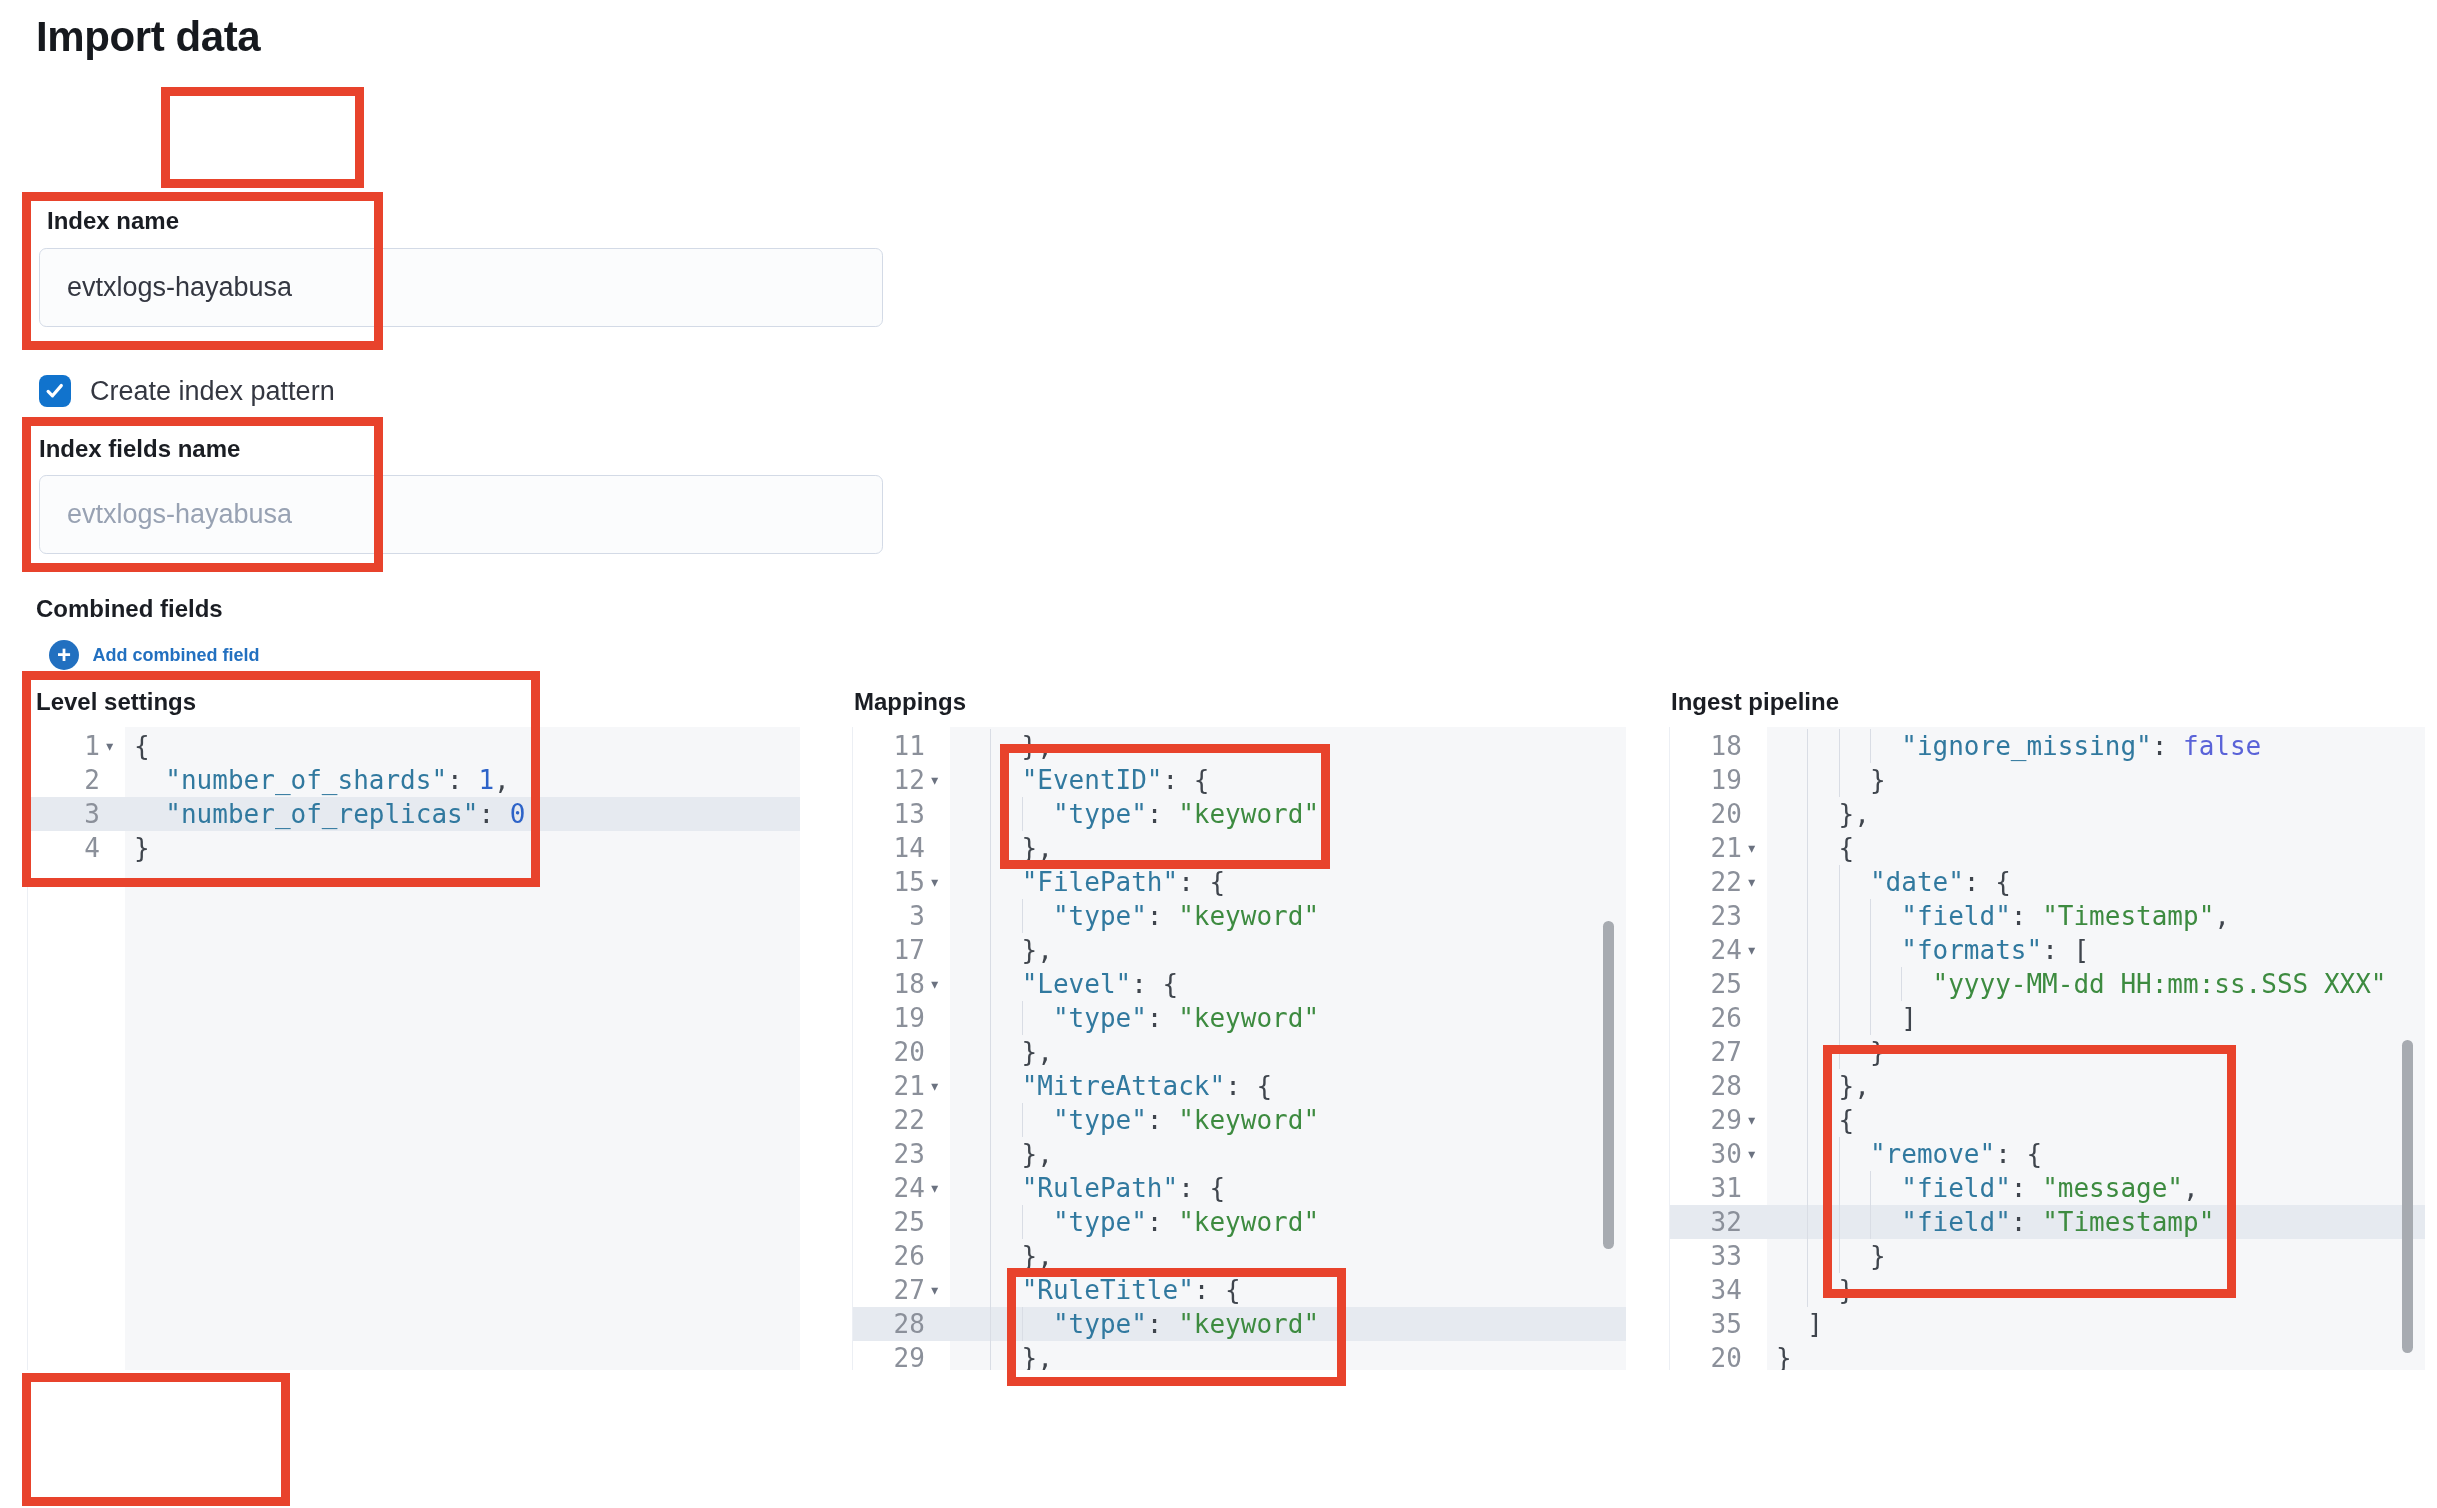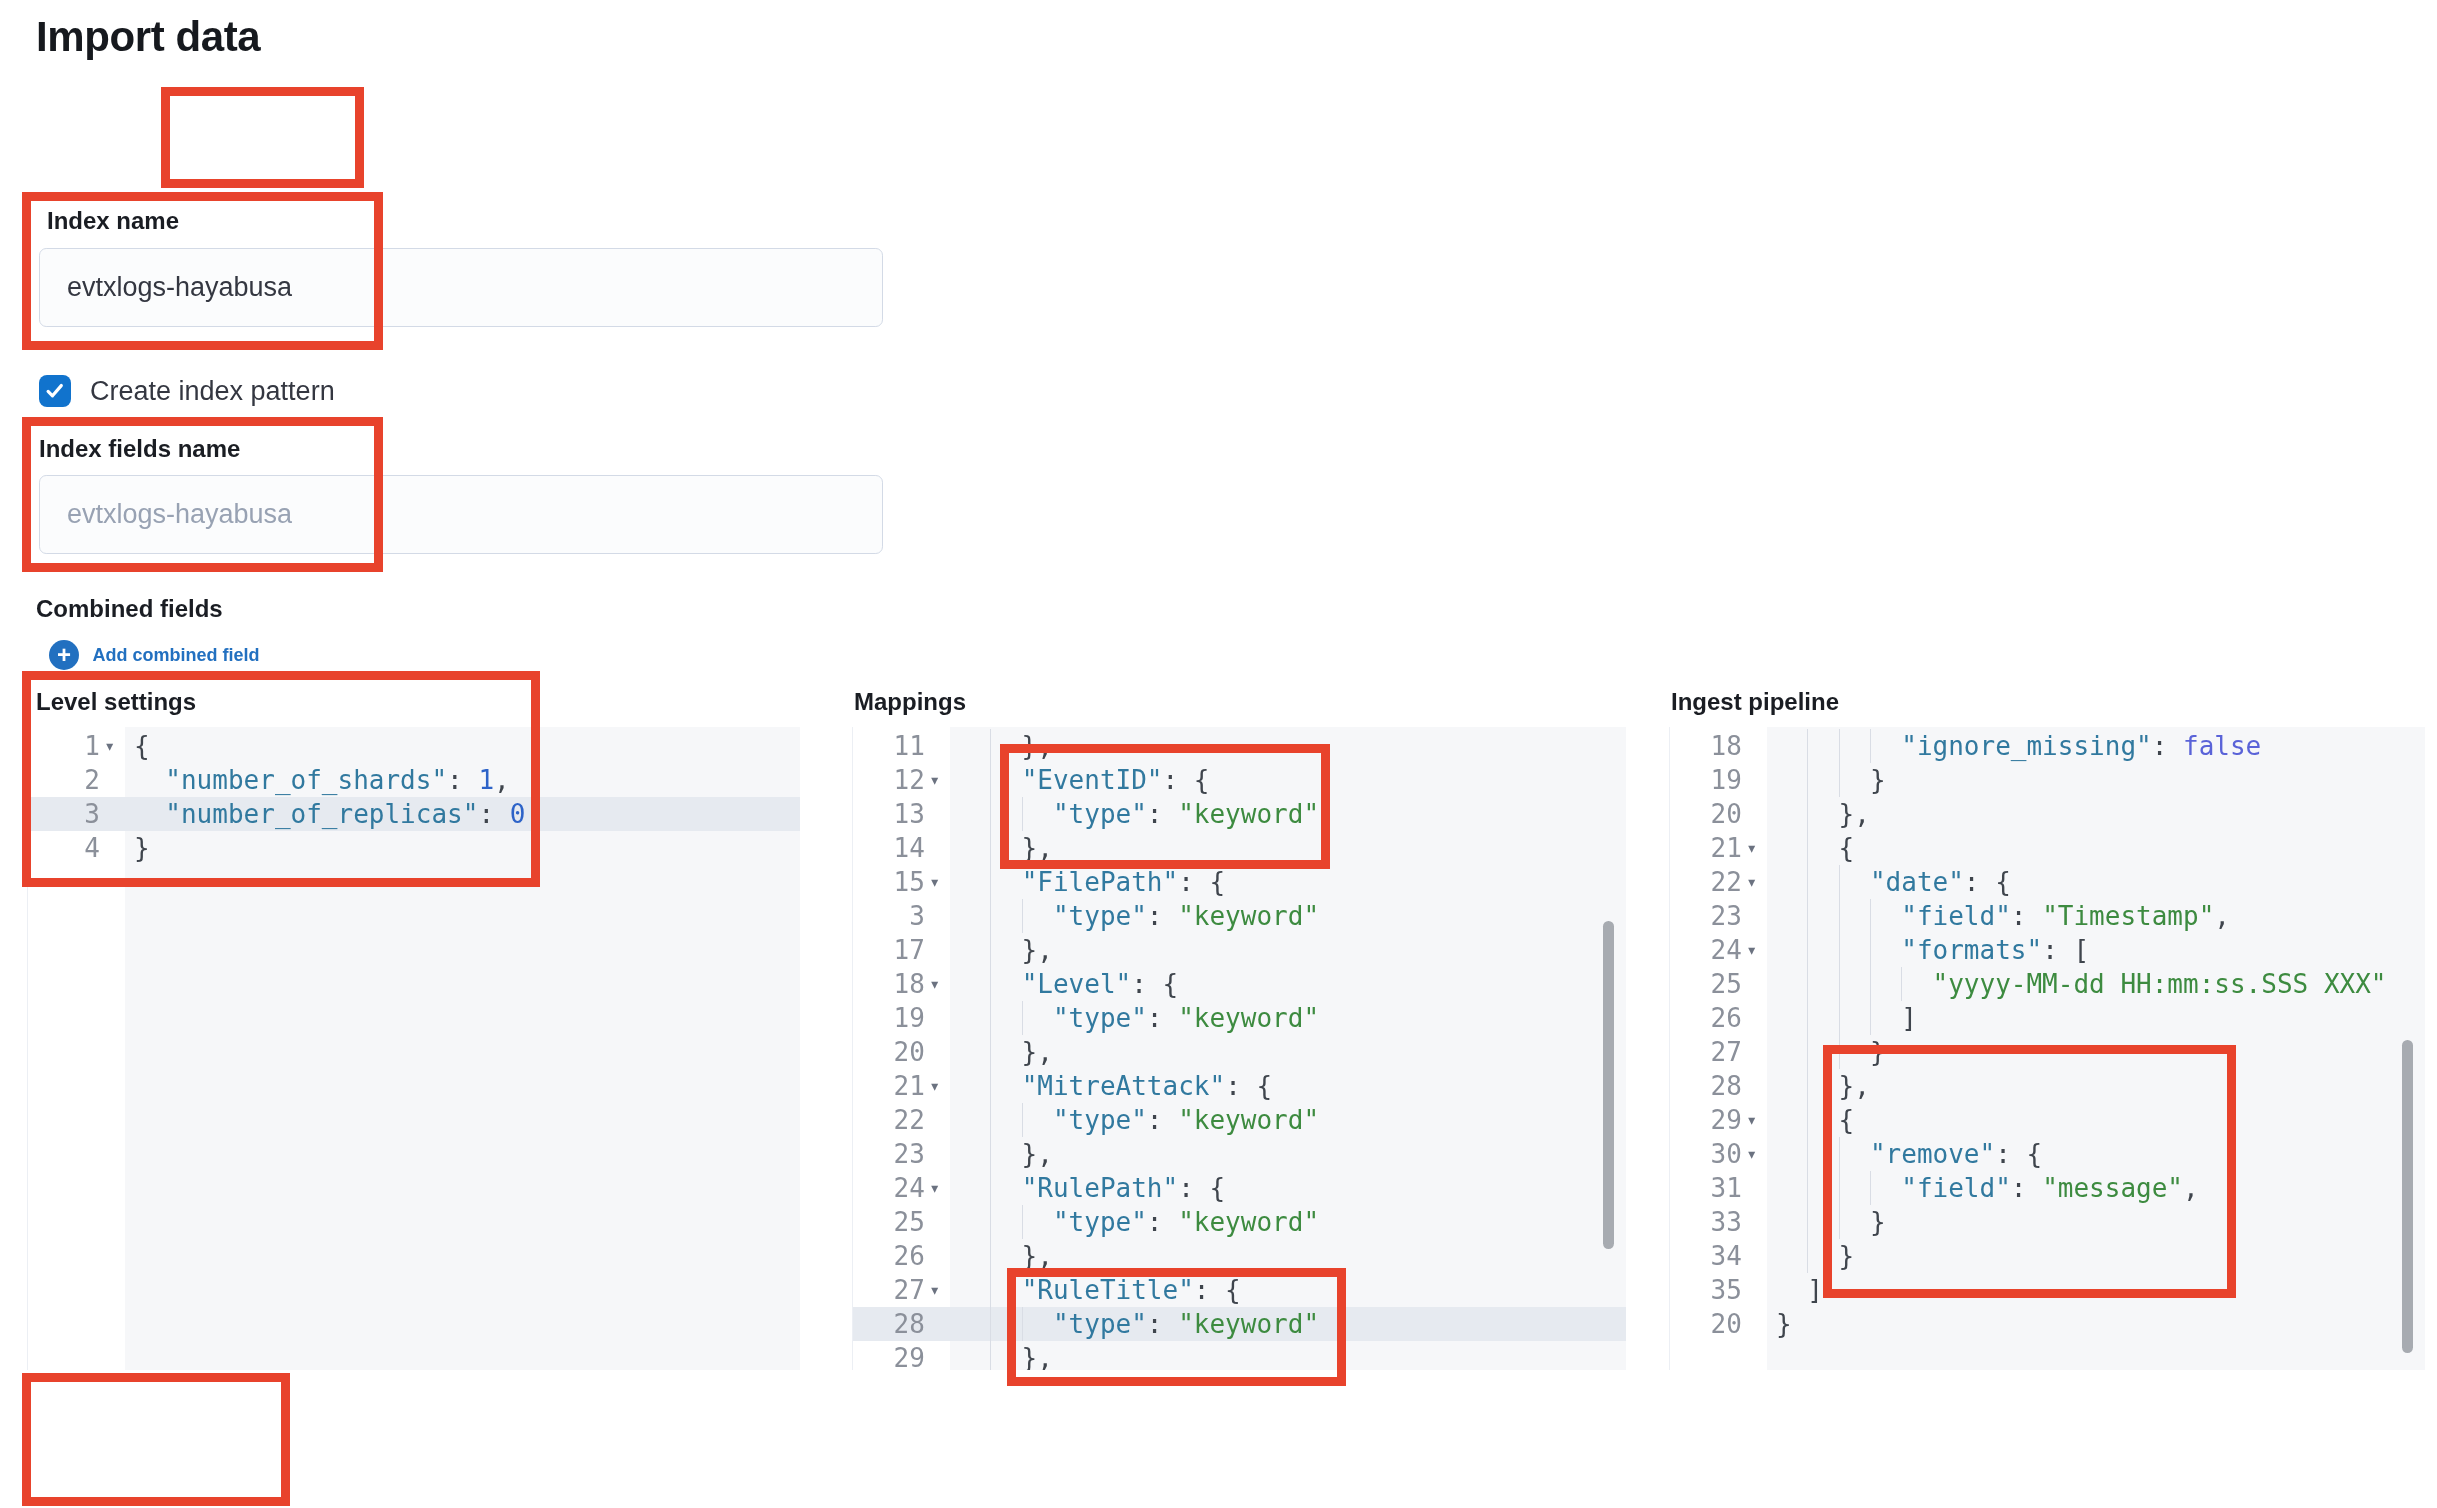--- a/index.html
+++ b/index.html
@@ -359,20 +359,27 @@
           </div>
           <div class="codecell"><i class="guide" style="left: calc(var(--pad) + 2ch);"></i><i class="guide" style="left: calc(var(--pad) + 4ch);"></i><span class="codetext"><span class="tk-p">      </span><span class="tk-k">"remove"</span><span class="tk-p">: {</span></span></div>
         </div>
         <div class="crow">
           <div class="gut">
             <span class="num">31</span>
             <span class="arr"></span>
           </div>
           <div class="codecell"><i class="guide" style="left: calc(var(--pad) + 2ch);"></i><i class="guide" style="left: calc(var(--pad) + 4ch);"></i><i class="guide" style="left: calc(var(--pad) + 6ch);"></i><span class="codetext"><span class="tk-p">        </span><span class="tk-k">"field"</span><span class="tk-p">: </span><span class="tk-s">"message"</span><span class="tk-p">,</span></span></div>
         </div>
+        <div class="crow hl">
+          <div class="gut">
+            <span class="num">32</span>
+            <span class="arr"></span>
+          </div>
+          <div class="codecell"><i class="guide" style="left: calc(var(--pad) + 2ch);"></i><i class="guide" style="left: calc(var(--pad) + 4ch);"></i><i class="guide" style="left: calc(var(--pad) + 6ch);"></i><span class="codetext"><span class="tk-p">        </span><span class="tk-k">"field"</span><span class="tk-p">: </span><span class="tk-s">"Timestamp"</span></span></div>
+        </div>
         <div class="crow">
           <div class="gut">
             <span class="num">33</span>
             <span class="arr"></span>
           </div>
           <div class="codecell"><i class="guide" style="left: calc(var(--pad) + 2ch);"></i><i class="guide" style="left: calc(var(--pad) + 4ch);"></i><span class="codetext"><span class="tk-p">      }</span></span></div>
         </div>
         <div class="crow">
           <div class="gut">
             <span class="num">34</span>

